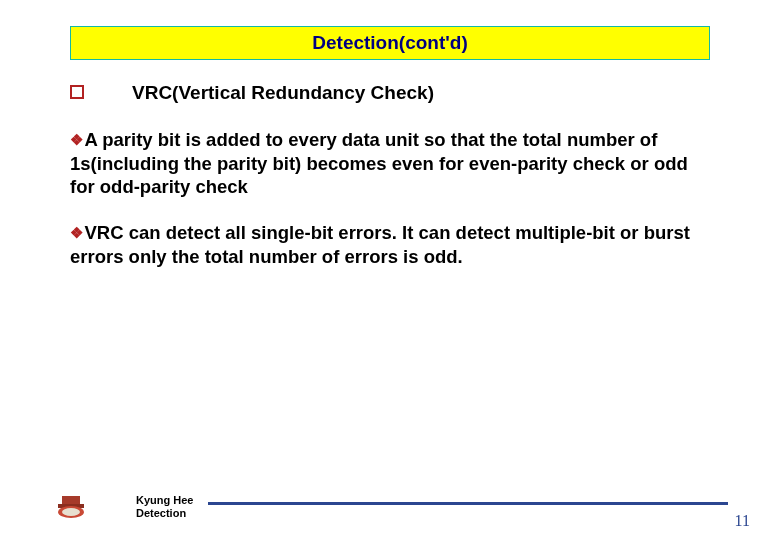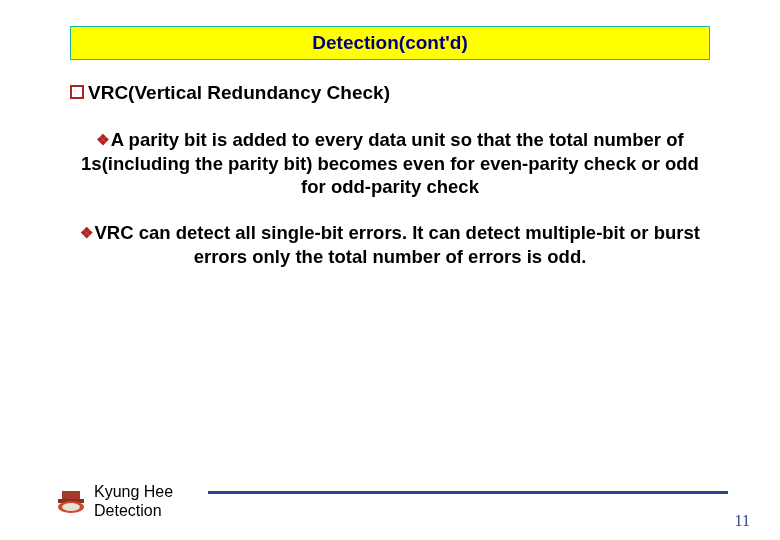--- a/index.html
+++ b/index.html
@@ -36,34 +36,34 @@
   }
   .level1 {
     margin-bottom: 26px;
   }
   .level1-line {
     display: flex;
     align-items: flex-start;
     font-size: 19px;
     font-weight: bold;
     color: #000;
+    gap: 44px;
   }
   .bullet-square {
     display: inline-block;
     width: 14px;
     height: 14px;
     border: 2px solid #b22222;
     margin-right: 4px;
     margin-top: 3px;
     flex-shrink: 0;
   }
   .level2 {
     margin-top: 0;
     margin-bottom: 22px;
-    text-align: center;
   }
   .level2-line {
     font-size: 18.5px;
     font-weight: bold;
     color: #000;
     line-height: 1.28;
   }
   .bullet-diamond {
     display: inline-block;
     color: #b22222;
@@ -85,24 +85,25 @@
   .logo {
     width: 30px;
     height: 26px;
     margin-right: 8px;
     display: flex;
     align-items: center;
     justify-content: center;
   }
   .logo svg { display: block; }
   .uni-text {
-    font-size: 16px;
-    font-weight: normal;
+    font-size: 11px;
+    font-weight: bold;
     line-height: 1.15;
     color: #000;
+    margin-left: 42px;
   }
   .footer-line {
     position: absolute;
     left: 152px;
     top: 8px;
     width: 520px;
     height: 3px;
     background: #2b4690;
   }
   .page-num {

